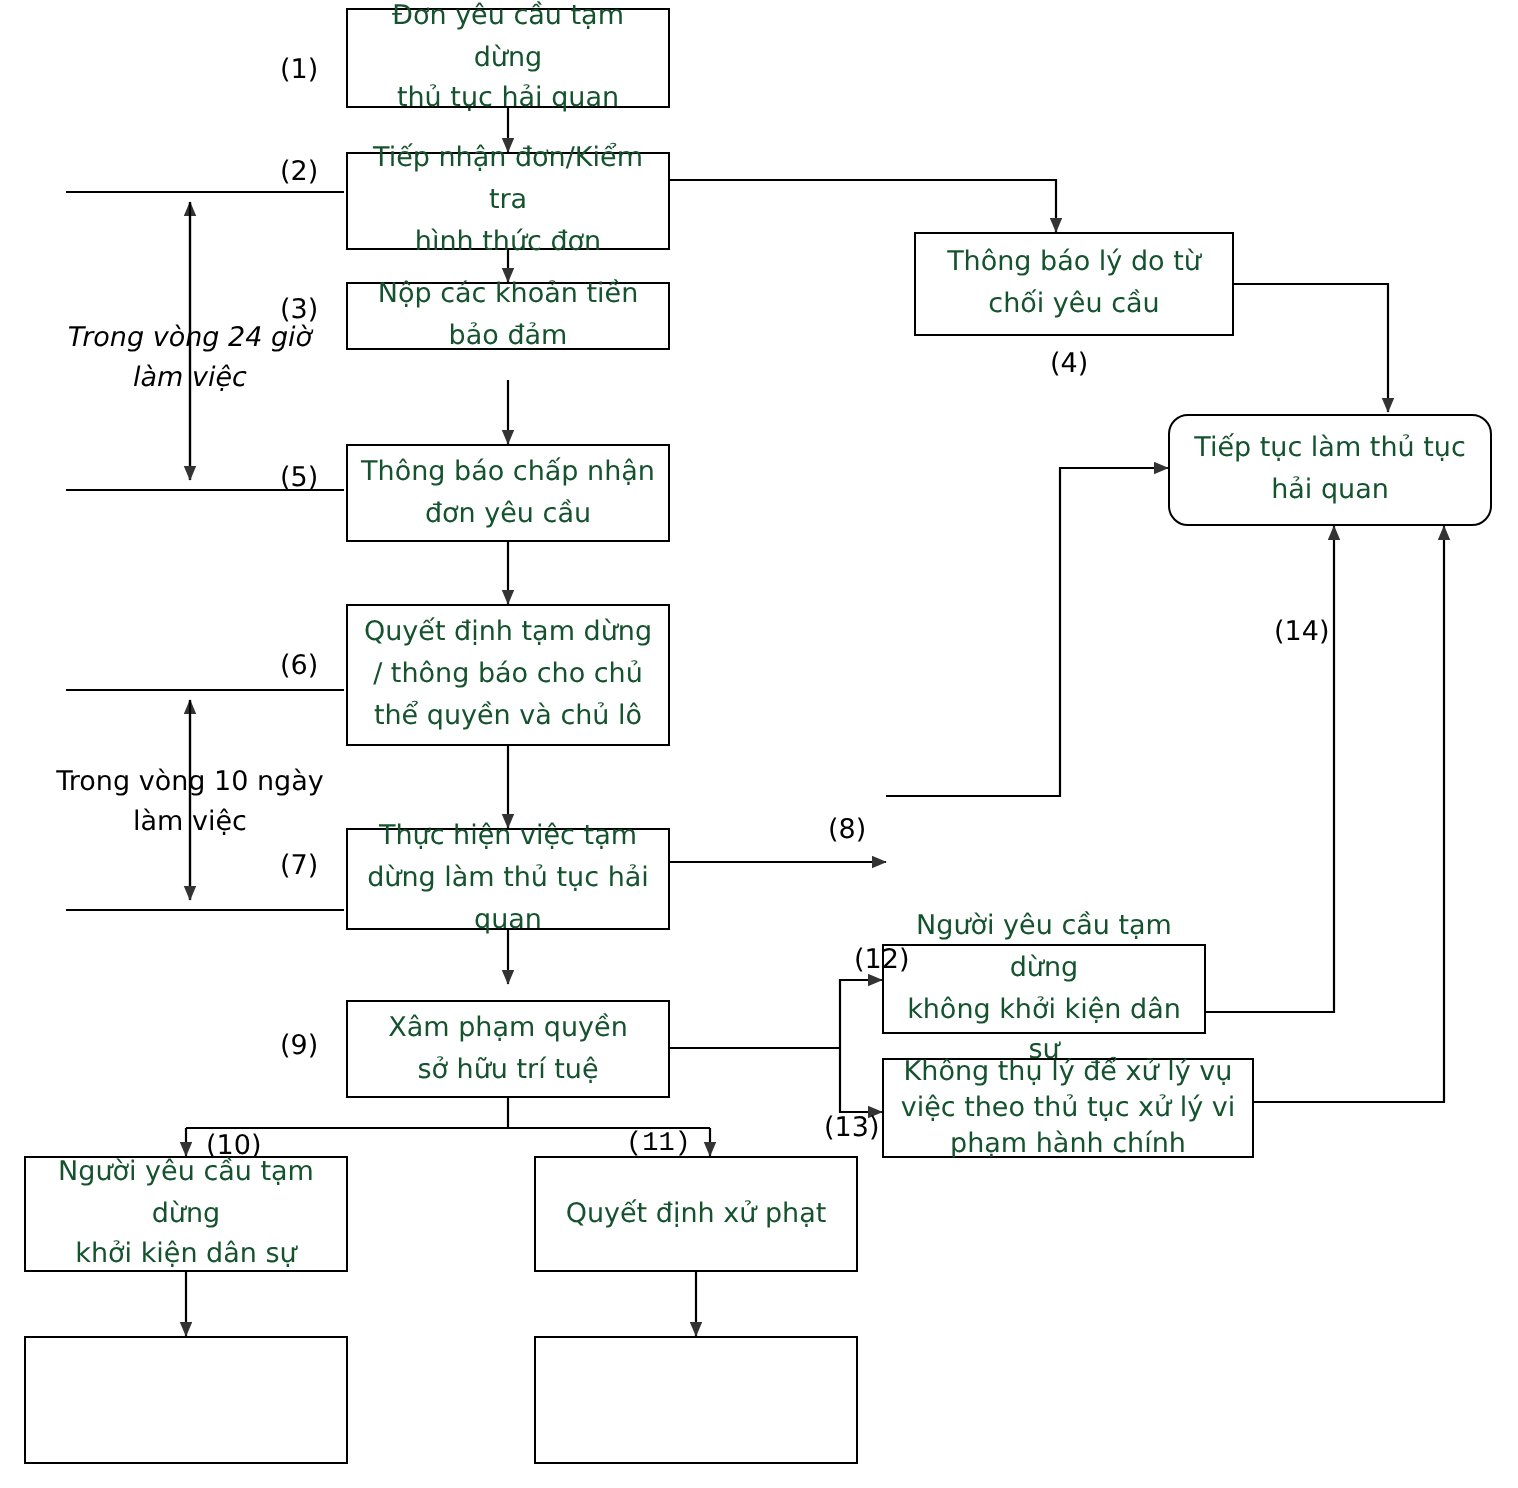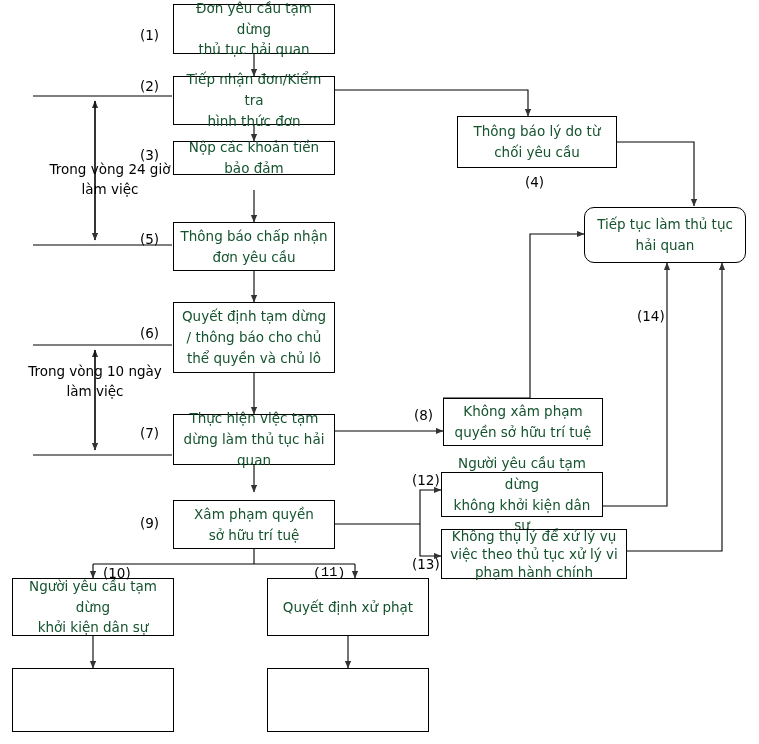--- a/index.html
+++ b/index.html
@@ -140,51 +140,49 @@
 
   <div class="node" style="left: 173px; top: 302px; width: 162px; height: 71px; white-space: pre-line;">Quyết định tạm dừng
 / thông báo cho chủ
 thể quyền và chủ lô</div>
   <div class="tag" style="left:140px; top:325px;">(6)</div>
 
   <div class="node" style="left: 173px; top: 414px; width: 162px; height: 51px; white-space: pre-line;">Thực hiện việc tạm
 dừng làm thủ tục hải quan</div>
   <div class="tag" style="left:140px; top:425px;">(7)</div>
 
-  <div class="node" style="left: 443px; top: 398px; width: 160px; height: 48px; white-space: pre-line;">Không xâm phạm
-quyền sở hữu trí tuệ</div>
   <div class="tag" style="left:414px; top:407px;">(8)</div>
 
   <div class="node" style="left: 173px; top: 500px; width: 162px; height: 49px; white-space: pre-line;">Xâm phạm quyền
 sở hữu trí tuệ</div>
   <div class="tag" style="left:140px; top:515px;">(9)</div>
 
   <div class="node" style="left: 12px; top: 578px; width: 162px; height: 58px; white-space: pre-line;">Người yêu cầu tạm dừng
 khởi kiện dân sự</div>
   <div class="tag" style="left:103px; top:565px;">(10)</div>
 
   <div class="node" style="left: 267px; top: 578px; width: 162px; height: 58px; white-space: pre-line;">Quyết định xử phạt</div>
   <div class="tag" style="left:313px; top:565px;font-family:Liberation Mono, monospace;">(11)</div>
 
   <div class="node" style="left: 441px; top: 472px; width: 162px; height: 45px; white-space: pre-line;">Người yêu cầu tạm dừng
 không khởi kiện dân sự</div>
-  <div class="tag" style="left:412px; top:472px;">(12)</div>
+  <div class="tag" style="left:427px; top:472px;">(12)</div>
 
   <div class="node tight" style="left: 441px; top: 529px; width: 186px; height: 50px; white-space: pre-line;">Không thụ lý để xử lý vụ
 việc theo thủ tục xử lý vi
 phạm hành chính</div>
   <div class="tag" style="left:412px; top:556px;">(13)</div>
 
   <div class="node" style="left: 584px; top: 207px; width: 162px; height: 56px; white-space: pre-line; border-radius: 10px;">Tiếp tục làm thủ tục
 hải quan</div>
   <div class="tag" style="left:637px; top:272px;margin-top:36px;">(14)</div>
 
   <div class="node" style="left: 12px; top: 668px; width: 162px; height: 64px; white-space: pre-line;"></div>
 
   <div class="node" style="left: 267px; top: 668px; width: 162px; height: 64px; white-space: pre-line;"></div>
 
-  <div class="bracket-label" style="left: 35px; top: 160px; width: 150px; white-space: pre-line;">Trong vòng 24 giờ
+  <div class="bracket-label" style="left: 20px; top: 160px; width: 150px; white-space: pre-line; font-style: italic;">Trong vòng 24 giờ
 làm việc</div>
 
-  <div class="bracket-label" style="left: 20px; top: 362px; width: 150px; white-space: pre-line;">Trong vòng 10 ngày
+  <div class="bracket-label" style="left: 20px; top: 382px; width: 150px; white-space: pre-line;">Trong vòng 10 ngày
 làm việc</div>
 
 </div>
 
 </body></html>

